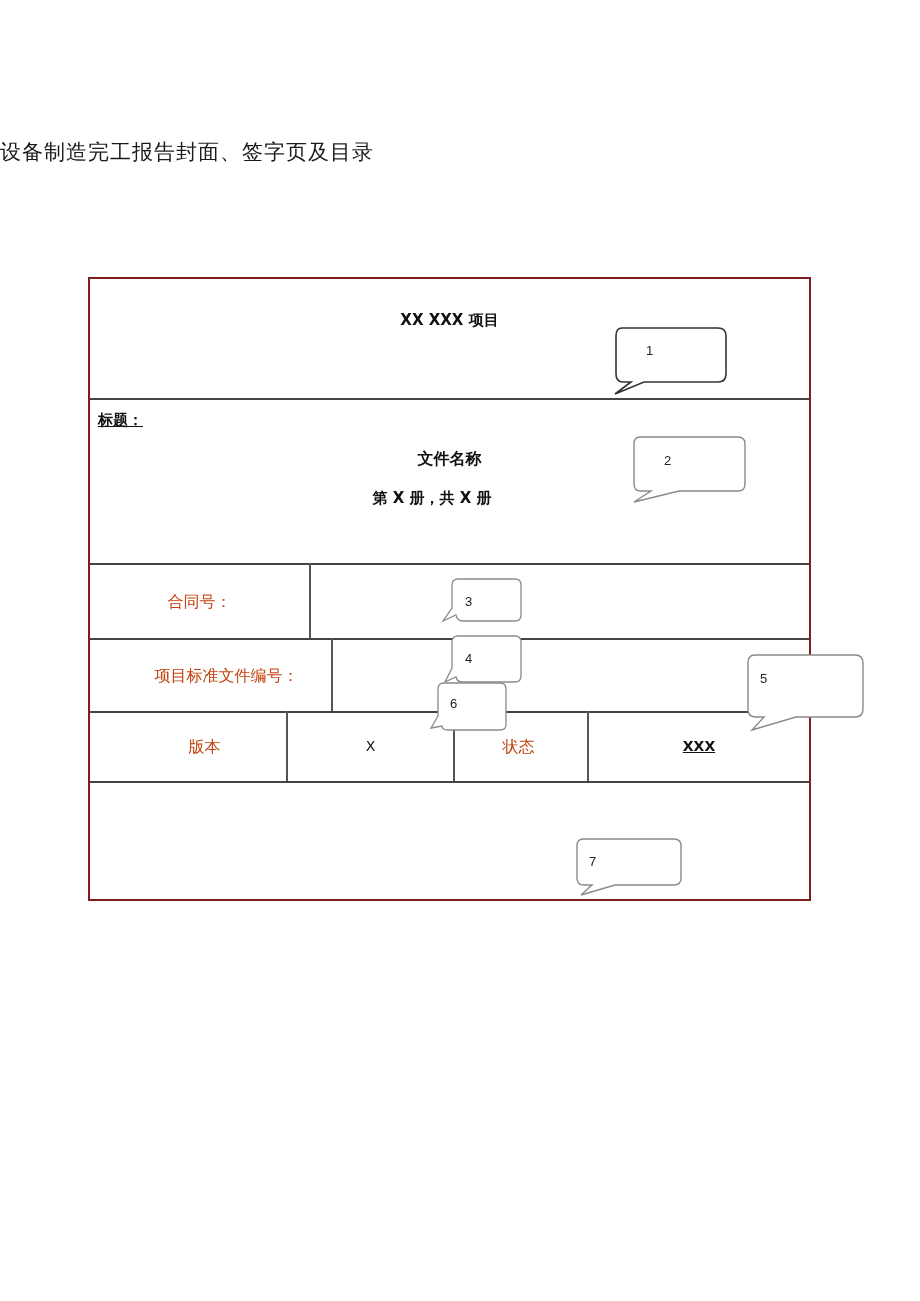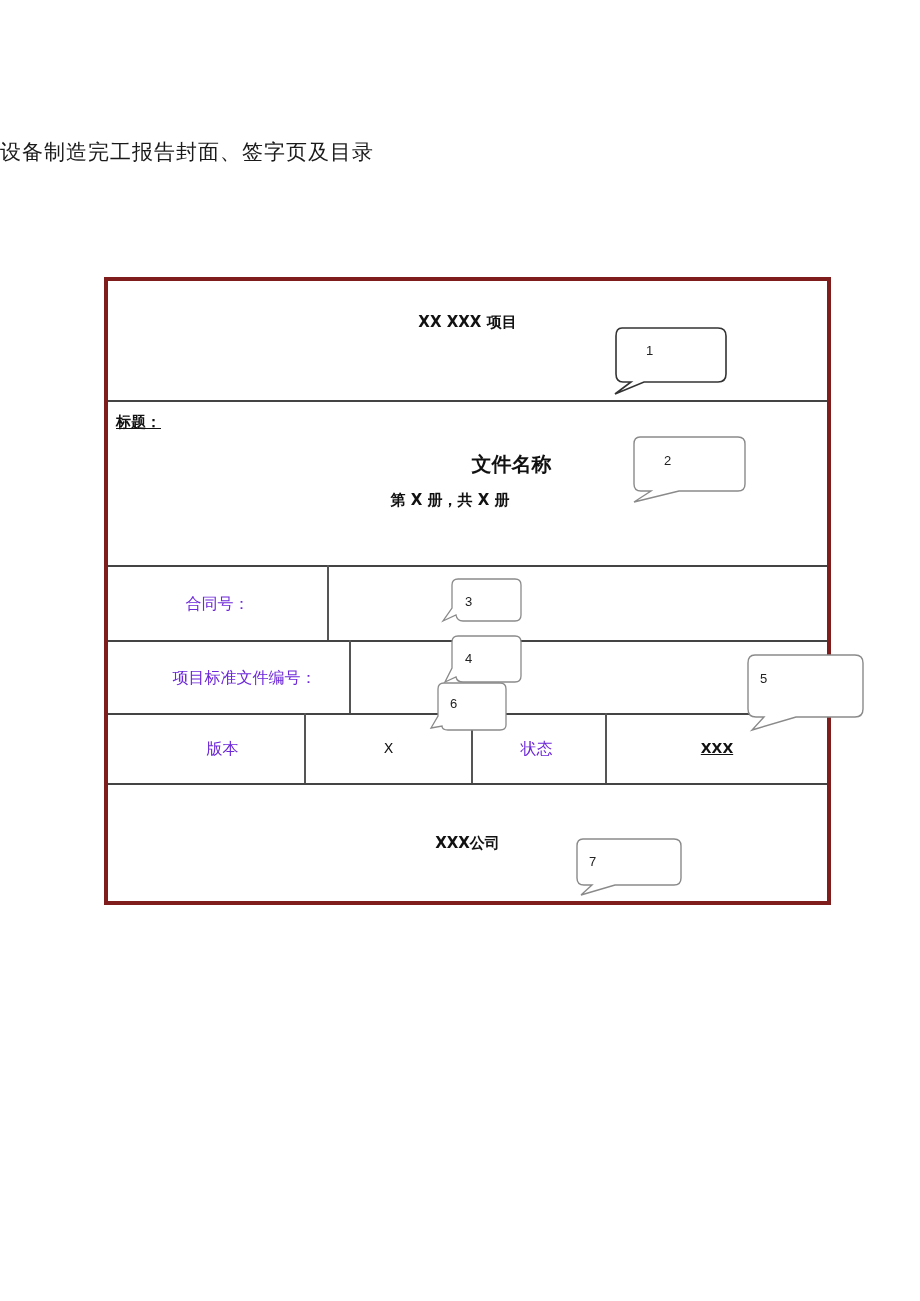--- a/index.html
+++ b/index.html
@@ -1,26 +1,26 @@
 <!DOCTYPE html>
 <html><head>
 <meta charset="utf-8">
 <style>
   html, body { margin: 0; padding: 0; background: #ffffff; }
   body { width: 920px; height: 1301px; position: relative; overflow: hidden;
          font-family: "DejaVu Sans", "Liberation Sans", sans-serif; color: #111; }
   .doc-title { position: absolute; left: 0; width: 920px; top: 138px; 
                font-size: 21px; letter-spacing: 1px; color: #1a1a1a; }
-  .frame { position: absolute; left: 104px; top: 277px; width: 719px; height: 620px;
-           border: 4px solid #7f1d1d; box-sizing: content-box; }
+  .frame { position: absolute; left: 88px; top: 277px; width: 719px; height: 620px;
+           border: 2px solid #7f1d1d; box-sizing: content-box; }
   .hline { position: absolute; left: 0; width: 100%; height: 2px; background: #444; }
   .vline { position: absolute; width: 2px; background: #555; }
   .cell-text { position: absolute; text-align: center; white-space: nowrap; }
   .bold { font-weight: bold; }
-  .regular { color: #6d28d9; font-size: 16px; }
+  .regular { color: #c2410c; font-size: 16px; }
   .bubble { position: absolute; }
   .bubble svg { position: absolute; left: 0; top: 0; overflow: visible; }
   .bubble .num { position: absolute; font-size: 13px; color: #222; font-family: "Liberation Sans", sans-serif; }
 </style>
 </head>
 <body>
 
 <div class="doc-title">设备制造完工报告封面、签字页及目录</div>
 
 <div class="frame">
@@ -33,35 +33,34 @@
 
   <div class="vline" style="left:219px; top:284px; height:75px;"></div>
   <div class="vline" style="left:241px; top:359px; height:73px;"></div>
   <div class="vline" style="left:196px; top:432px; height:70px;"></div>
   <div class="vline" style="left:363px; top:432px; height:70px;"></div>
   <div class="vline" style="left:497px; top:432px; height:70px;"></div>
 
   <div class="cell-text bold" style="left:0; width:719px; top:32px; font-size:15px;">XX XXX 项目</div>
 
   <div class="cell-text bold" style="left:8px; top:132px; font-size:15px; text-align:left;text-decoration:underline;">标题：</div>
-  <div class="cell-text bold" style="left:0; width:719px; top:170px; font-size:20px;margin-left:44px;">文件名称</div>
+  <div class="cell-text bold" style="left:0; width:719px; top:170px; font-size:16px;">文件名称</div>
   <div class="cell-text bold" style="left:0; width:684px; top:210px; font-size:15px;">第 X 册，共 X 册</div>
 
   <div class="cell-text regular" style="left:0; width:219px; top:313px;">合同号：</div>
   <div class="cell-text regular" style="left:221px; width:498px; top:313px;"></div>
 
   <div class="cell-text regular" style="left:0; width:273px; top:387px;">项目标准文件编号：</div>
   <div class="cell-text regular" style="left:243px; width:476px; top:387px;"></div>
 
   <div class="cell-text regular" style="left:0; width:229px; top:458px;">版本</div>
   <div class="cell-text" style="left:198px; width:165px; top:459px; font-size:14px;">X</div>
   <div class="cell-text regular" style="left:365px; width:127px; top:458px;">状态</div>
   <div class="cell-text bold" style="left:499px; width:220px; top:459px; font-size:14px;text-decoration:underline;">XXX</div>
 
-  <div class="cell-text bold" style="left:0; width:719px; top:553px; font-size:15px;">XXX公司</div>
 </div>
 
 <div class="bubble" style="left:614px; top:327px; width:114px; height:70px;">
   <svg width="114" height="70">
     <path d="M8,1 H104 Q112,1 112,9 V47 Q112,55 104,55 H30 L1,67 L17,55 H9 Q2,55 2,47 V9 Q2,1 8,1 Z" fill="#fff" stroke="#333" stroke-width="1.6"></path>
   </svg>
   <span class="num" style="left:32px; top:16px;">1</span>
 </div>
 
 <div class="bubble" style="left:632px; top:436px; width:116px; height:70px;">

